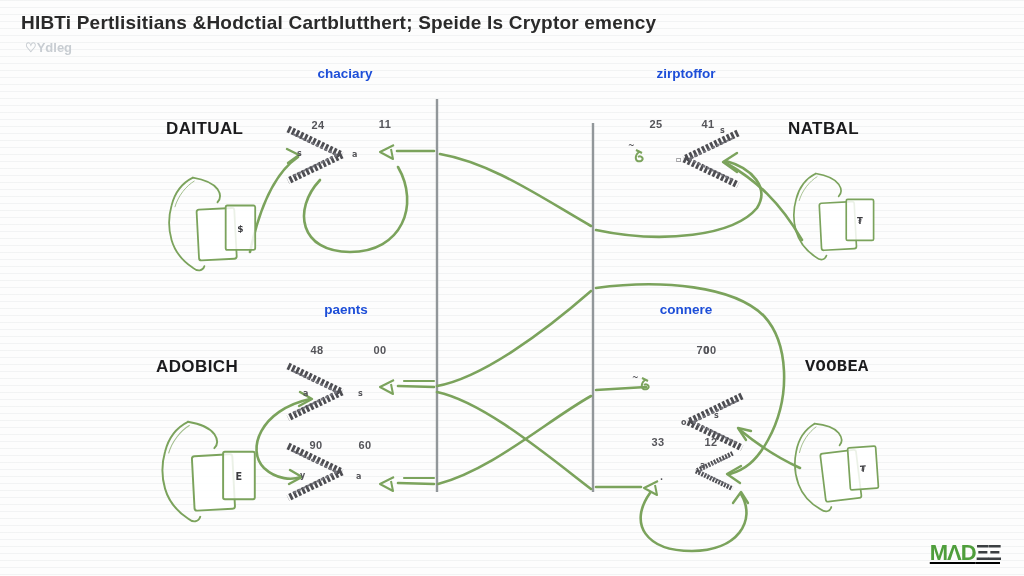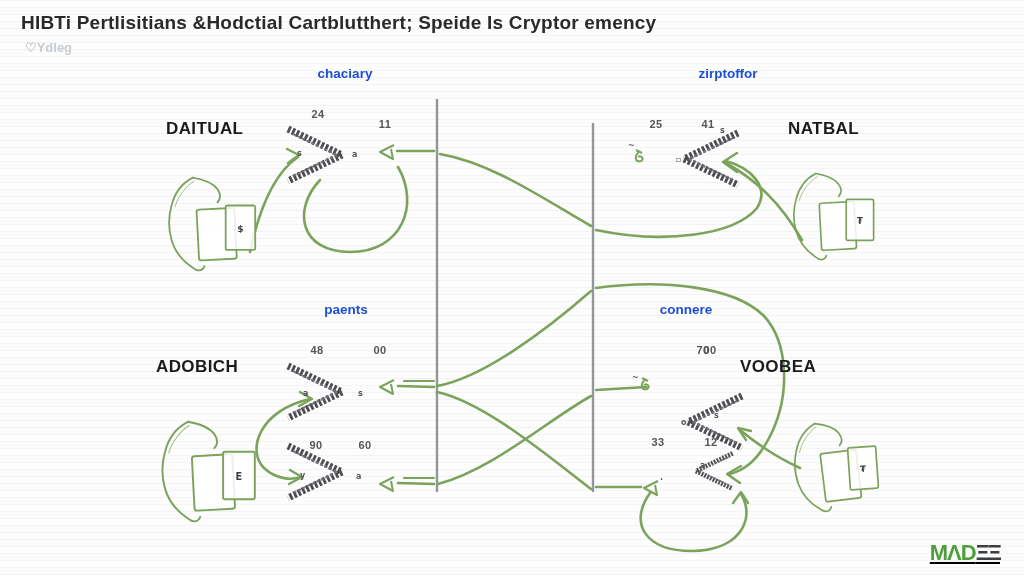--- a/index.html
+++ b/index.html
@@ -164,30 +164,30 @@
       <text x="660" y="482" class="mark">·</text>
       <text x="628" y="148" class="mark">~</text>
       <text x="632" y="380" class="mark">~</text>
     </g>
 </svg>
 
 <div class="abs title">HIBTi Pertlisitians &amp;Hodctial Cartblutthert; Speide Is Cryptor emency</div>
 <div class="abs watermark">♡Ydleg</div>
 
 <div class="abs colhead" style="left:345px;top:66px;">chaciary</div>
-<div class="abs colhead" style="left:686px;top:66px;margin-left:42px;">zirptoffor</div>
+<div class="abs colhead" style="left:686px;top:66px;">zirptoffor</div>
 <div class="abs colhead" style="left:346px;top:302px;">paents</div>
 <div class="abs colhead" style="left:686px;top:302px;">connere</div>
 
 <div class="abs entity" style="left:166px;top:119px;">DAITUAL</div>
 <div class="abs entity" style="left:788px;top:119px;">NATBAL</div>
 <div class="abs entity" style="left:156px;top:357px;">ADOBICH</div>
-<div class="abs entity" style="left:740px;top:357px;">VOOBEA</div>
+<div class="abs entity" style="left:805px;top:357px;font-family:Liberation Mono, monospace;">VOOBEA</div>
 
-<div class="abs num" style="left:318px;top:108px;">24</div>
+<div class="abs num" style="left:318px;top:119px;">24</div>
 <div class="abs num" style="left:385px;top:118px;">11</div>
 <div class="abs num" style="left:656px;top:118px;">25</div>
 <div class="abs num" style="left:708px;top:118px;">41</div>
 <div class="abs num" style="left:317px;top:344px;">48</div>
 <div class="abs num" style="left:380px;top:344px;">00</div>
 <div class="abs num" style="left:663px;top:344px;margin-left:40px;">70</div>
 <div class="abs num" style="left:710px;top:344px;">00</div>
 <div class="abs num" style="left:316px;top:439px;">90</div>
 <div class="abs num" style="left:365px;top:439px;">60</div>
 <div class="abs num" style="left:658px;top:436px;">33</div>

